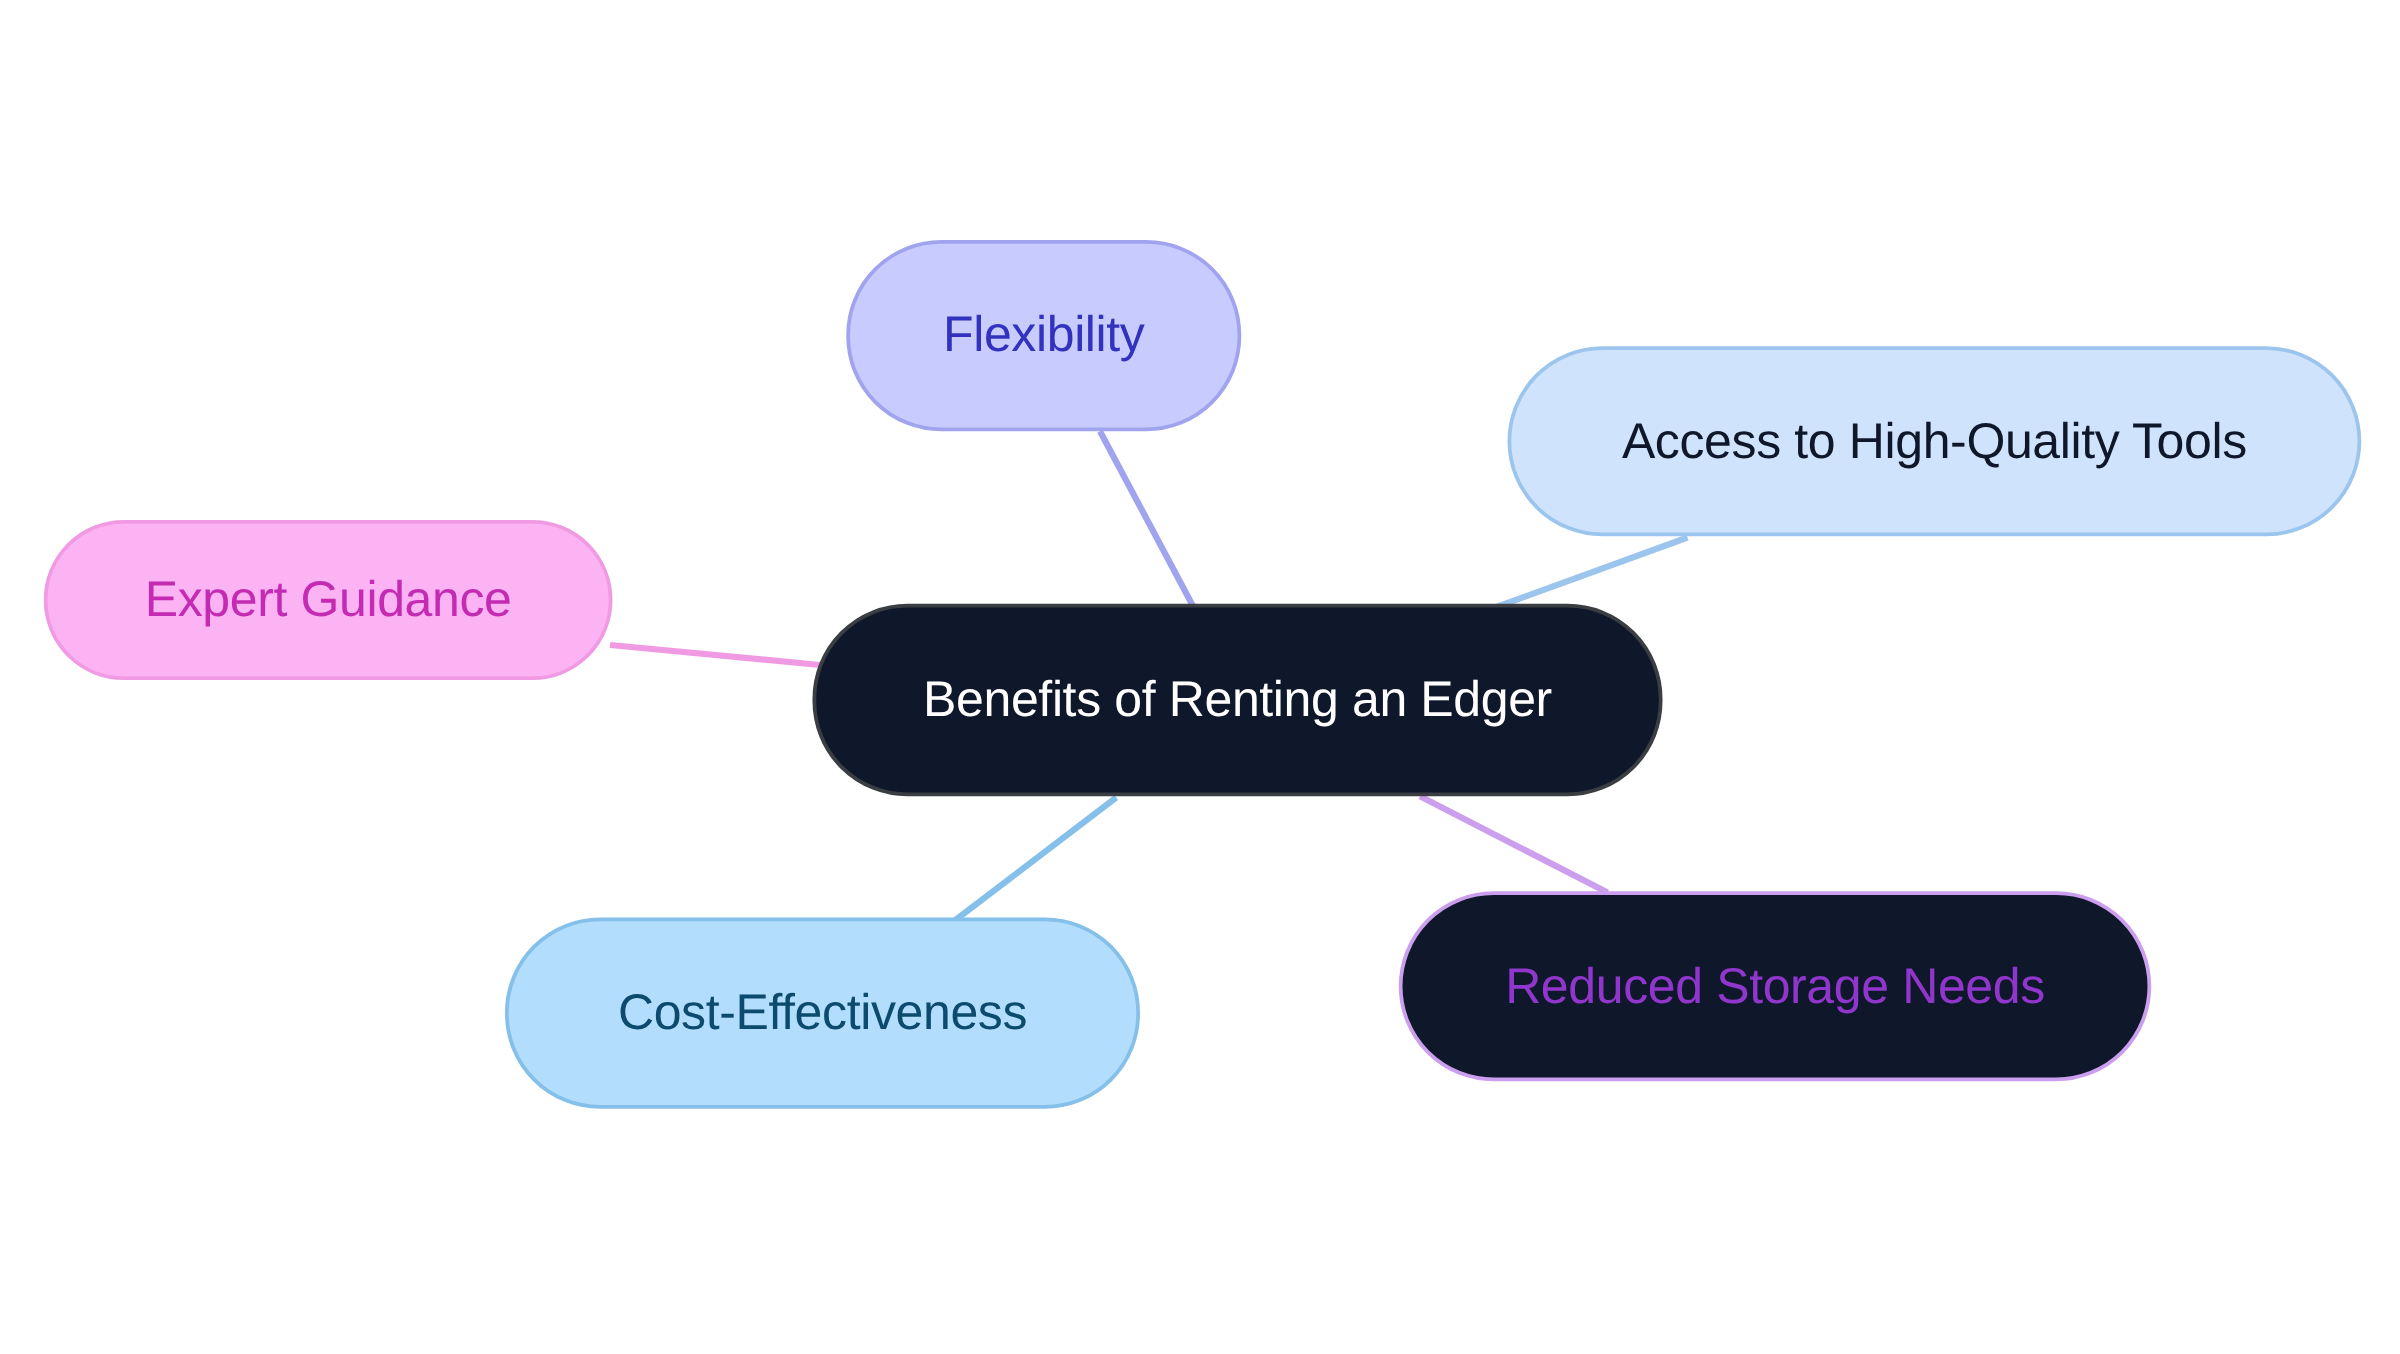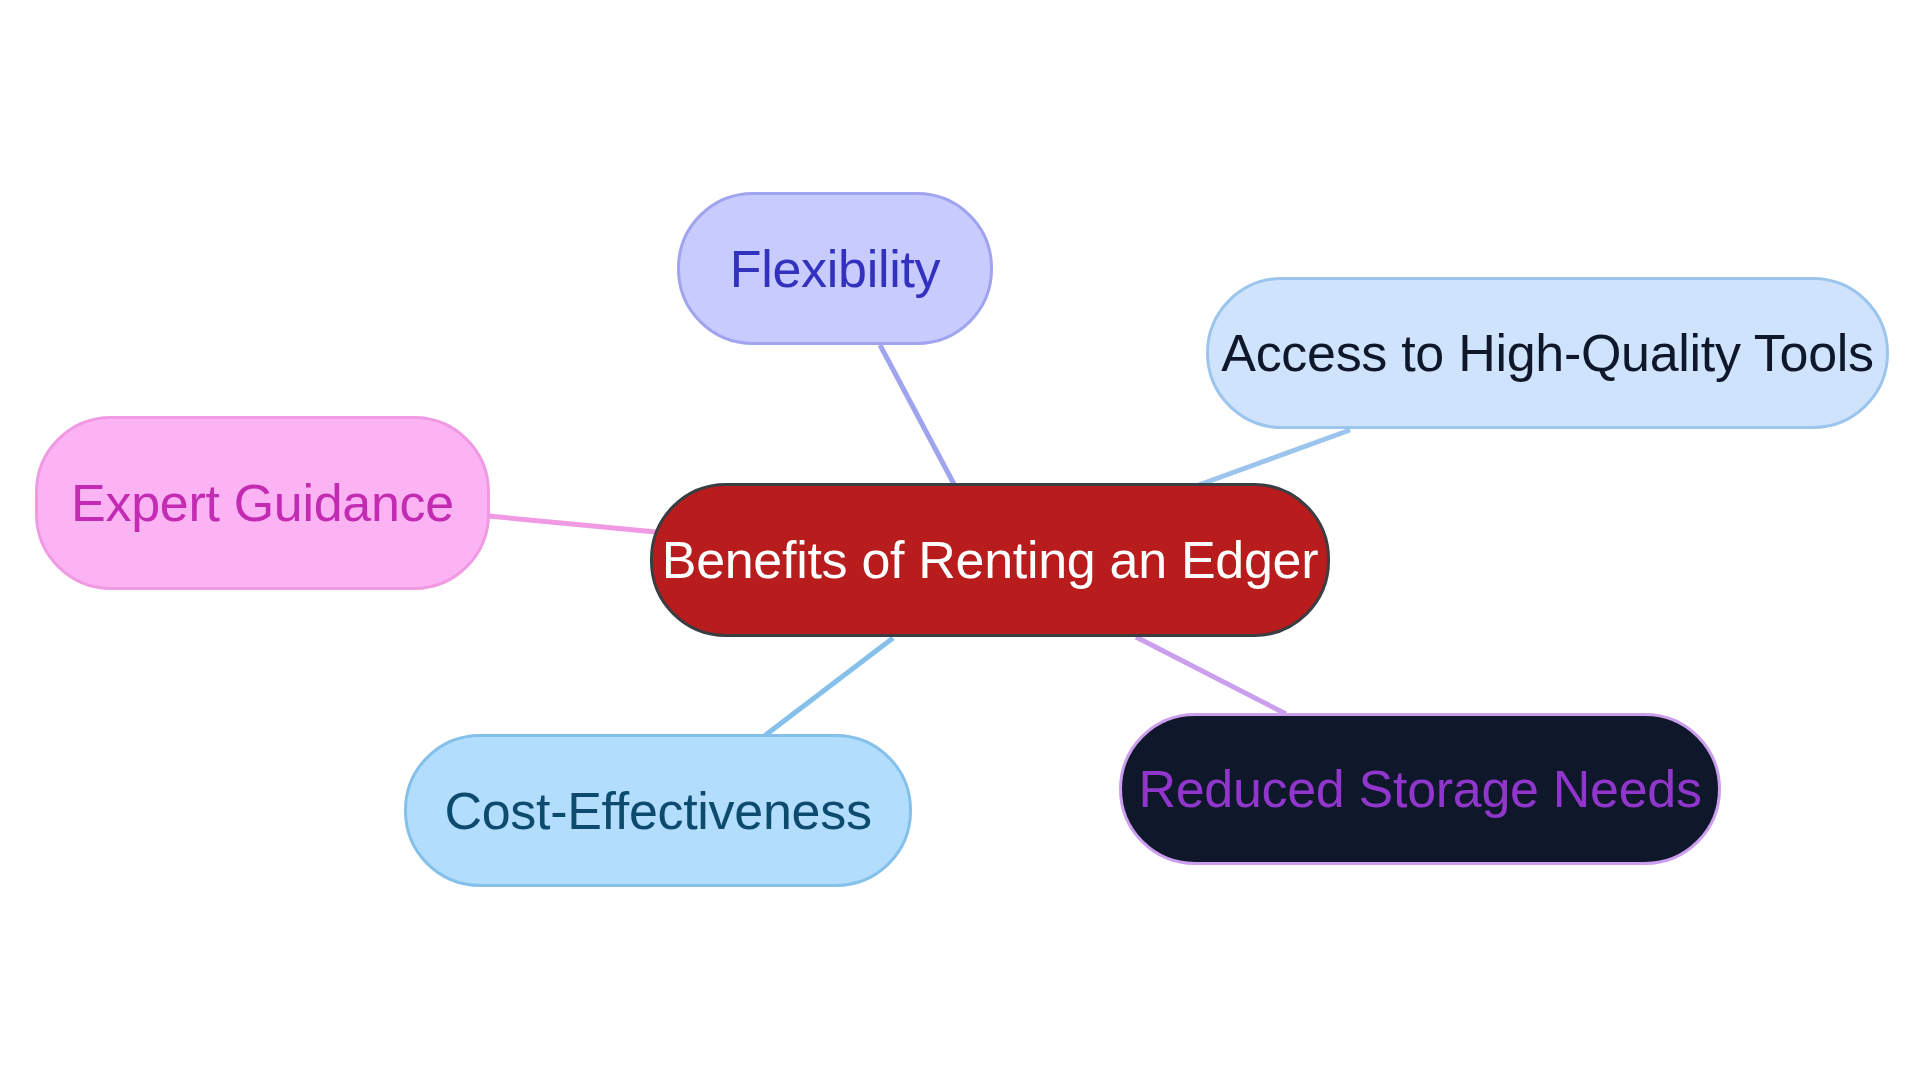--- a/index.html
+++ b/index.html
@@ -1,40 +1,40 @@
 <!DOCTYPE html>
 <html><head>
 <meta charset="utf-8">
 <style>
   html, body { margin: 0; padding: 0; background: #ffffff; }
   body { width: 1920px; height: 1083px; position: relative; overflow: hidden;
          font-family: "Liberation Sans", "DejaVu Sans", sans-serif; }
   #edges { position: absolute; left: 0; top: 0; width: 1920px; height: 1083px; }
   .node { position: absolute; box-sizing: border-box; border-radius: 76px;
           border: 3px solid; display: flex; align-items: center; justify-content: center;
-          font-size: 52px; letter-spacing: -0.3px; white-space: nowrap; cursor: pointer; }
+          font-size: 40px; letter-spacing: -0.3px; white-space: nowrap; cursor: pointer; }
   #n-center { left: 650px; top: 483px; width: 680px; height: 154px; }
   #n-flex   { left: 677px; top: 192px; width: 316px; height: 153px; }
   #n-access { left: 1206px; top: 277px; width: 683px; height: 152px; }
-  #n-expert { left: 35px;  top: 416px; width: 455px; height: 174px; }
+  #n-expert { left: 35px;  top: 416px; width: 455px; height: 128px; }
   #n-cost   { left: 404px; top: 734px; width: 508px; height: 153px; }
   #n-storage{ left: 1119px; top: 713px; width: 602px; height: 152px; }
 </style>
 </head>
 <body>
 
 <svg id="edges" xmlns="http://www.w3.org/2000/svg">
   <line x1="880" y1="345" x2="955" y2="486" stroke="#A0A4EE" stroke-width="5"></line>
   <line x1="1350" y1="430" x2="1196" y2="486" stroke="#9CC5EE" stroke-width="5"></line>
   <line x1="488" y1="516" x2="656" y2="532" stroke="#F09AE4" stroke-width="5"></line>
   <line x1="763" y1="737" x2="893" y2="638" stroke="#84C0EA" stroke-width="5"></line>
   <line x1="1286" y1="714" x2="1136" y2="637" stroke="#CC9EEE" stroke-width="5"></line>
 </svg>
 
-<div id="n-center" class="node" style="background: #b91c1c; border-color: rgb(58, 61, 66); color: rgb(255, 255, 255);">
+<div id="n-center" class="node" style="background: #0f172a; border-color: rgb(58, 61, 66); color: rgb(255, 255, 255);">
   <span>Benefits of Renting an Edger</span>
 </div>
 <div id="n-flex" class="node" style="background: rgb(200, 203, 254); border-color: rgb(160, 164, 238); color: rgb(50, 50, 190);">
   <span>Flexibility</span>
 </div>
 <div id="n-access" class="node" style="background: rgb(207, 228, 252); border-color: rgb(156, 197, 238); color: #0f172a;">
   <span>Access to High-Quality Tools</span>
 </div>
 <div id="n-expert" class="node" style="background: rgb(252, 179, 243); border-color: rgb(240, 154, 228); color: rgb(196, 43, 179);">
   <span>Expert Guidance</span>

